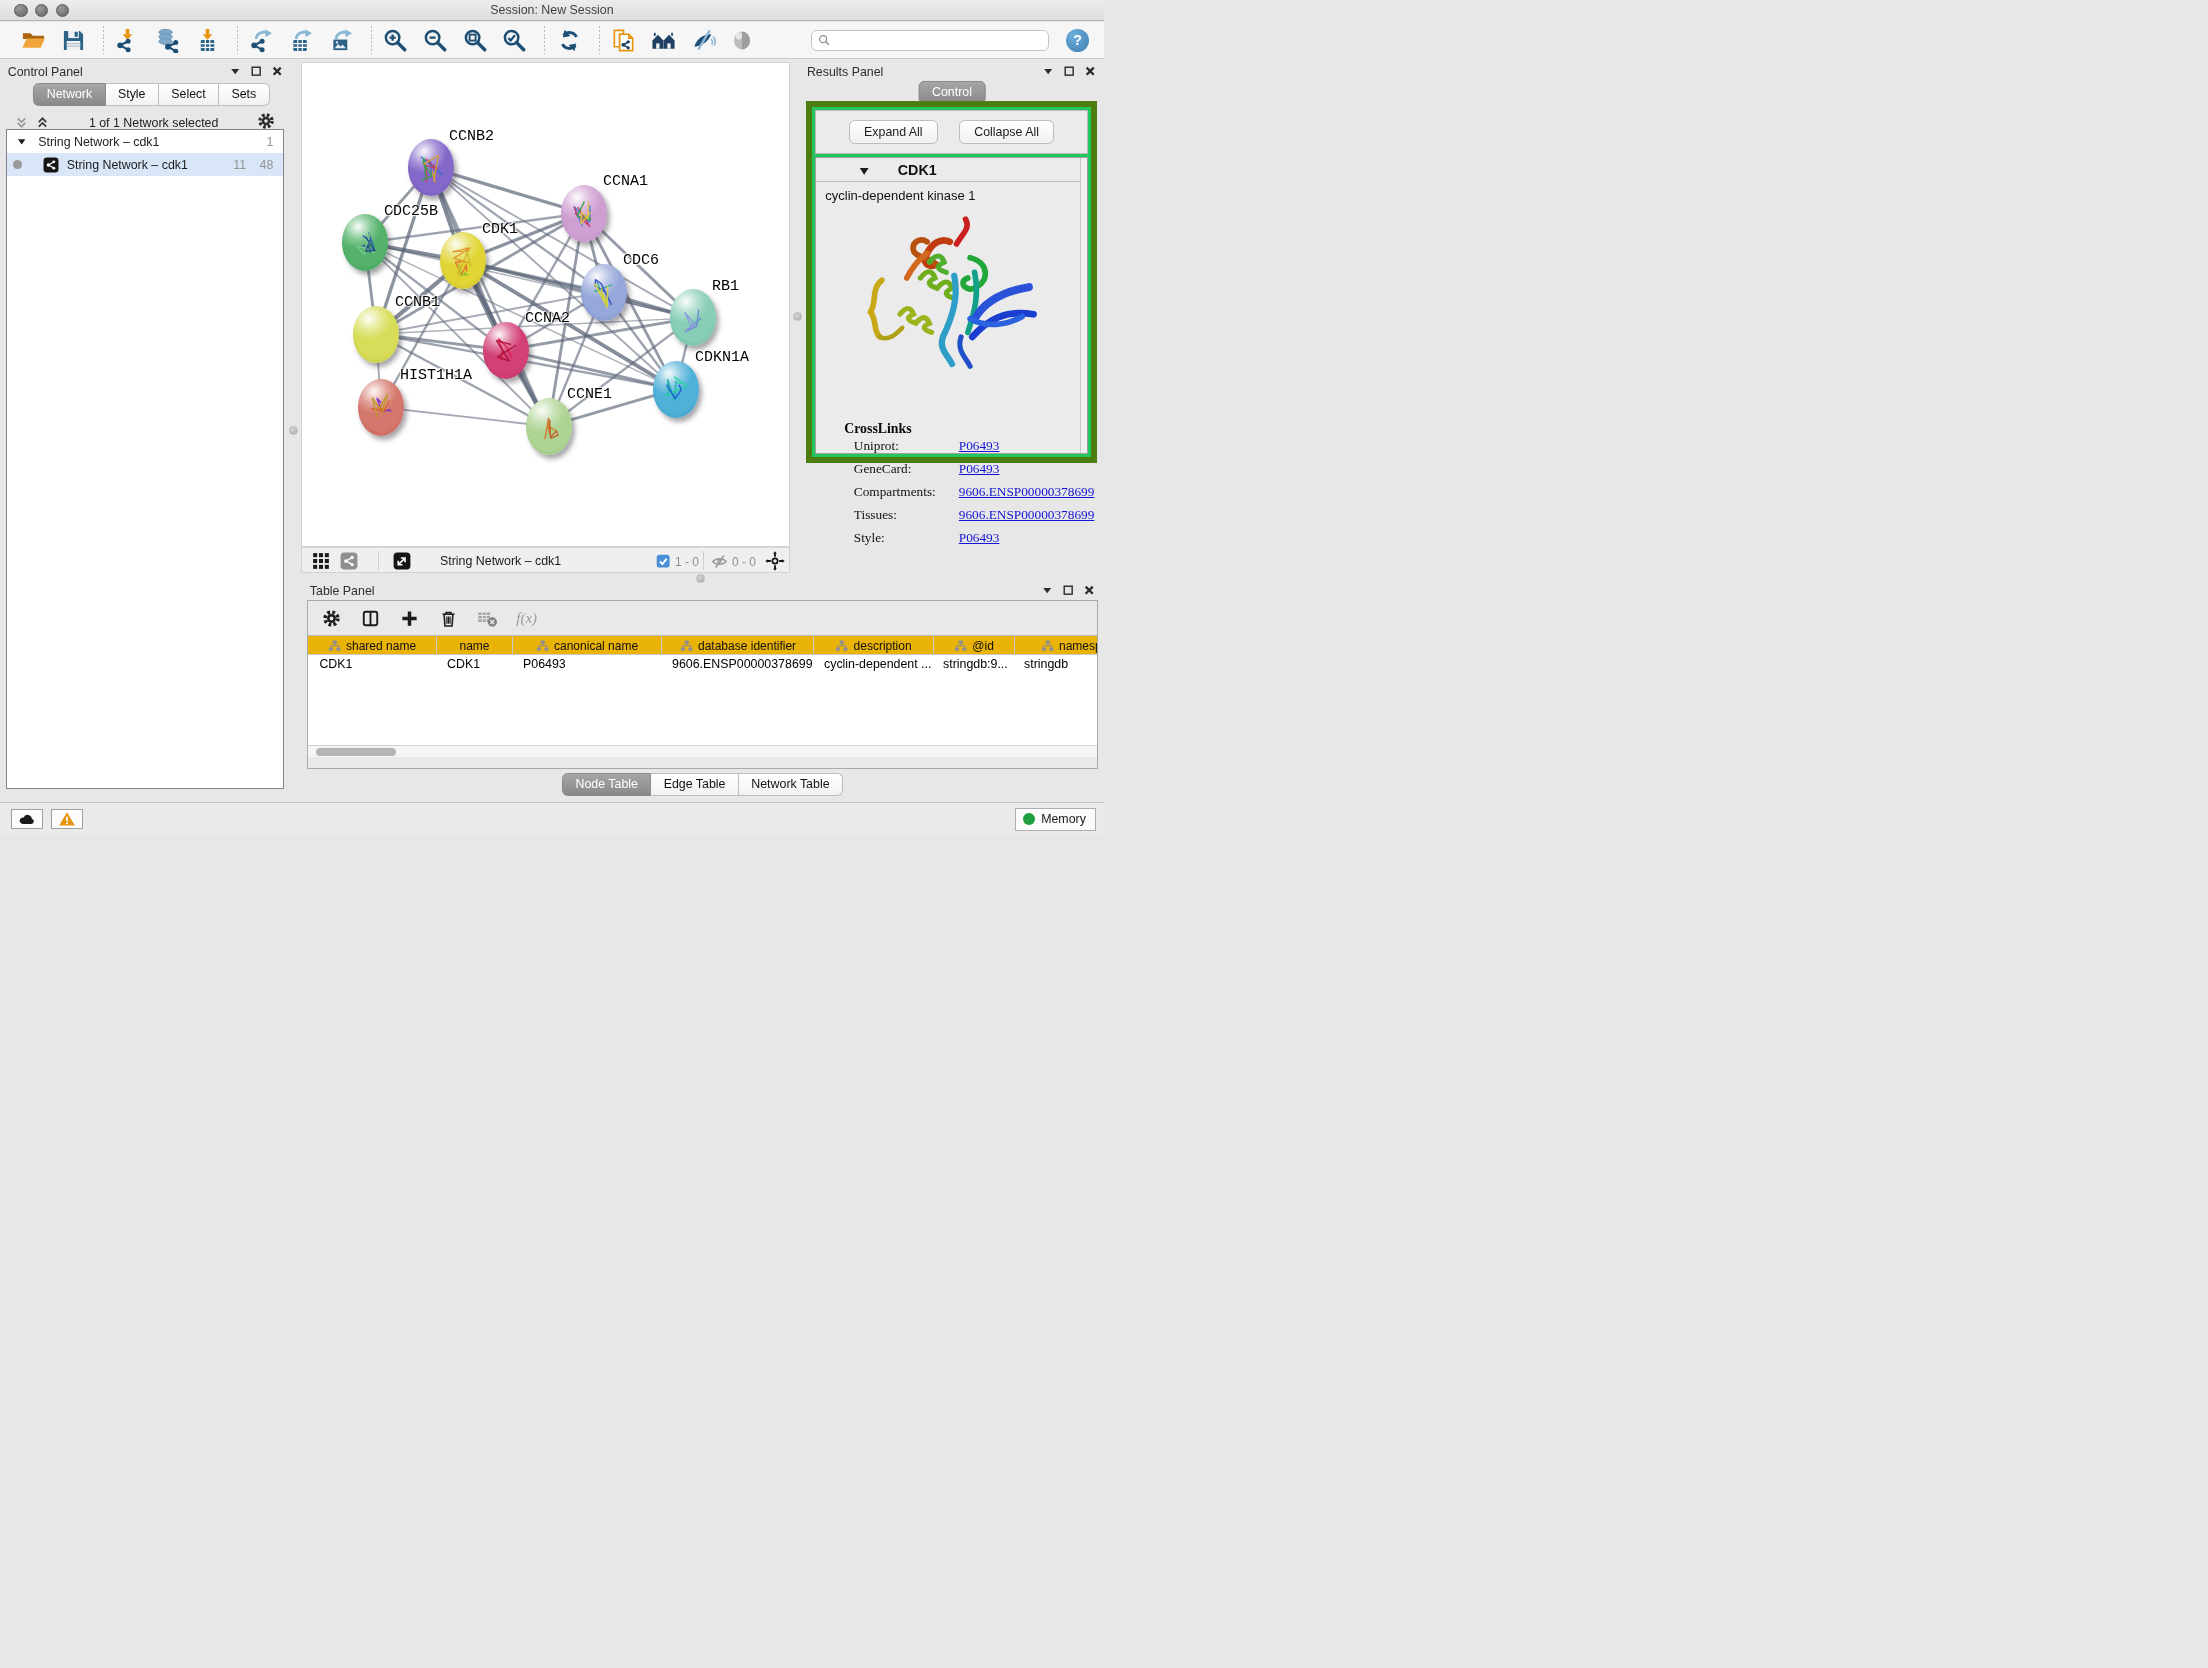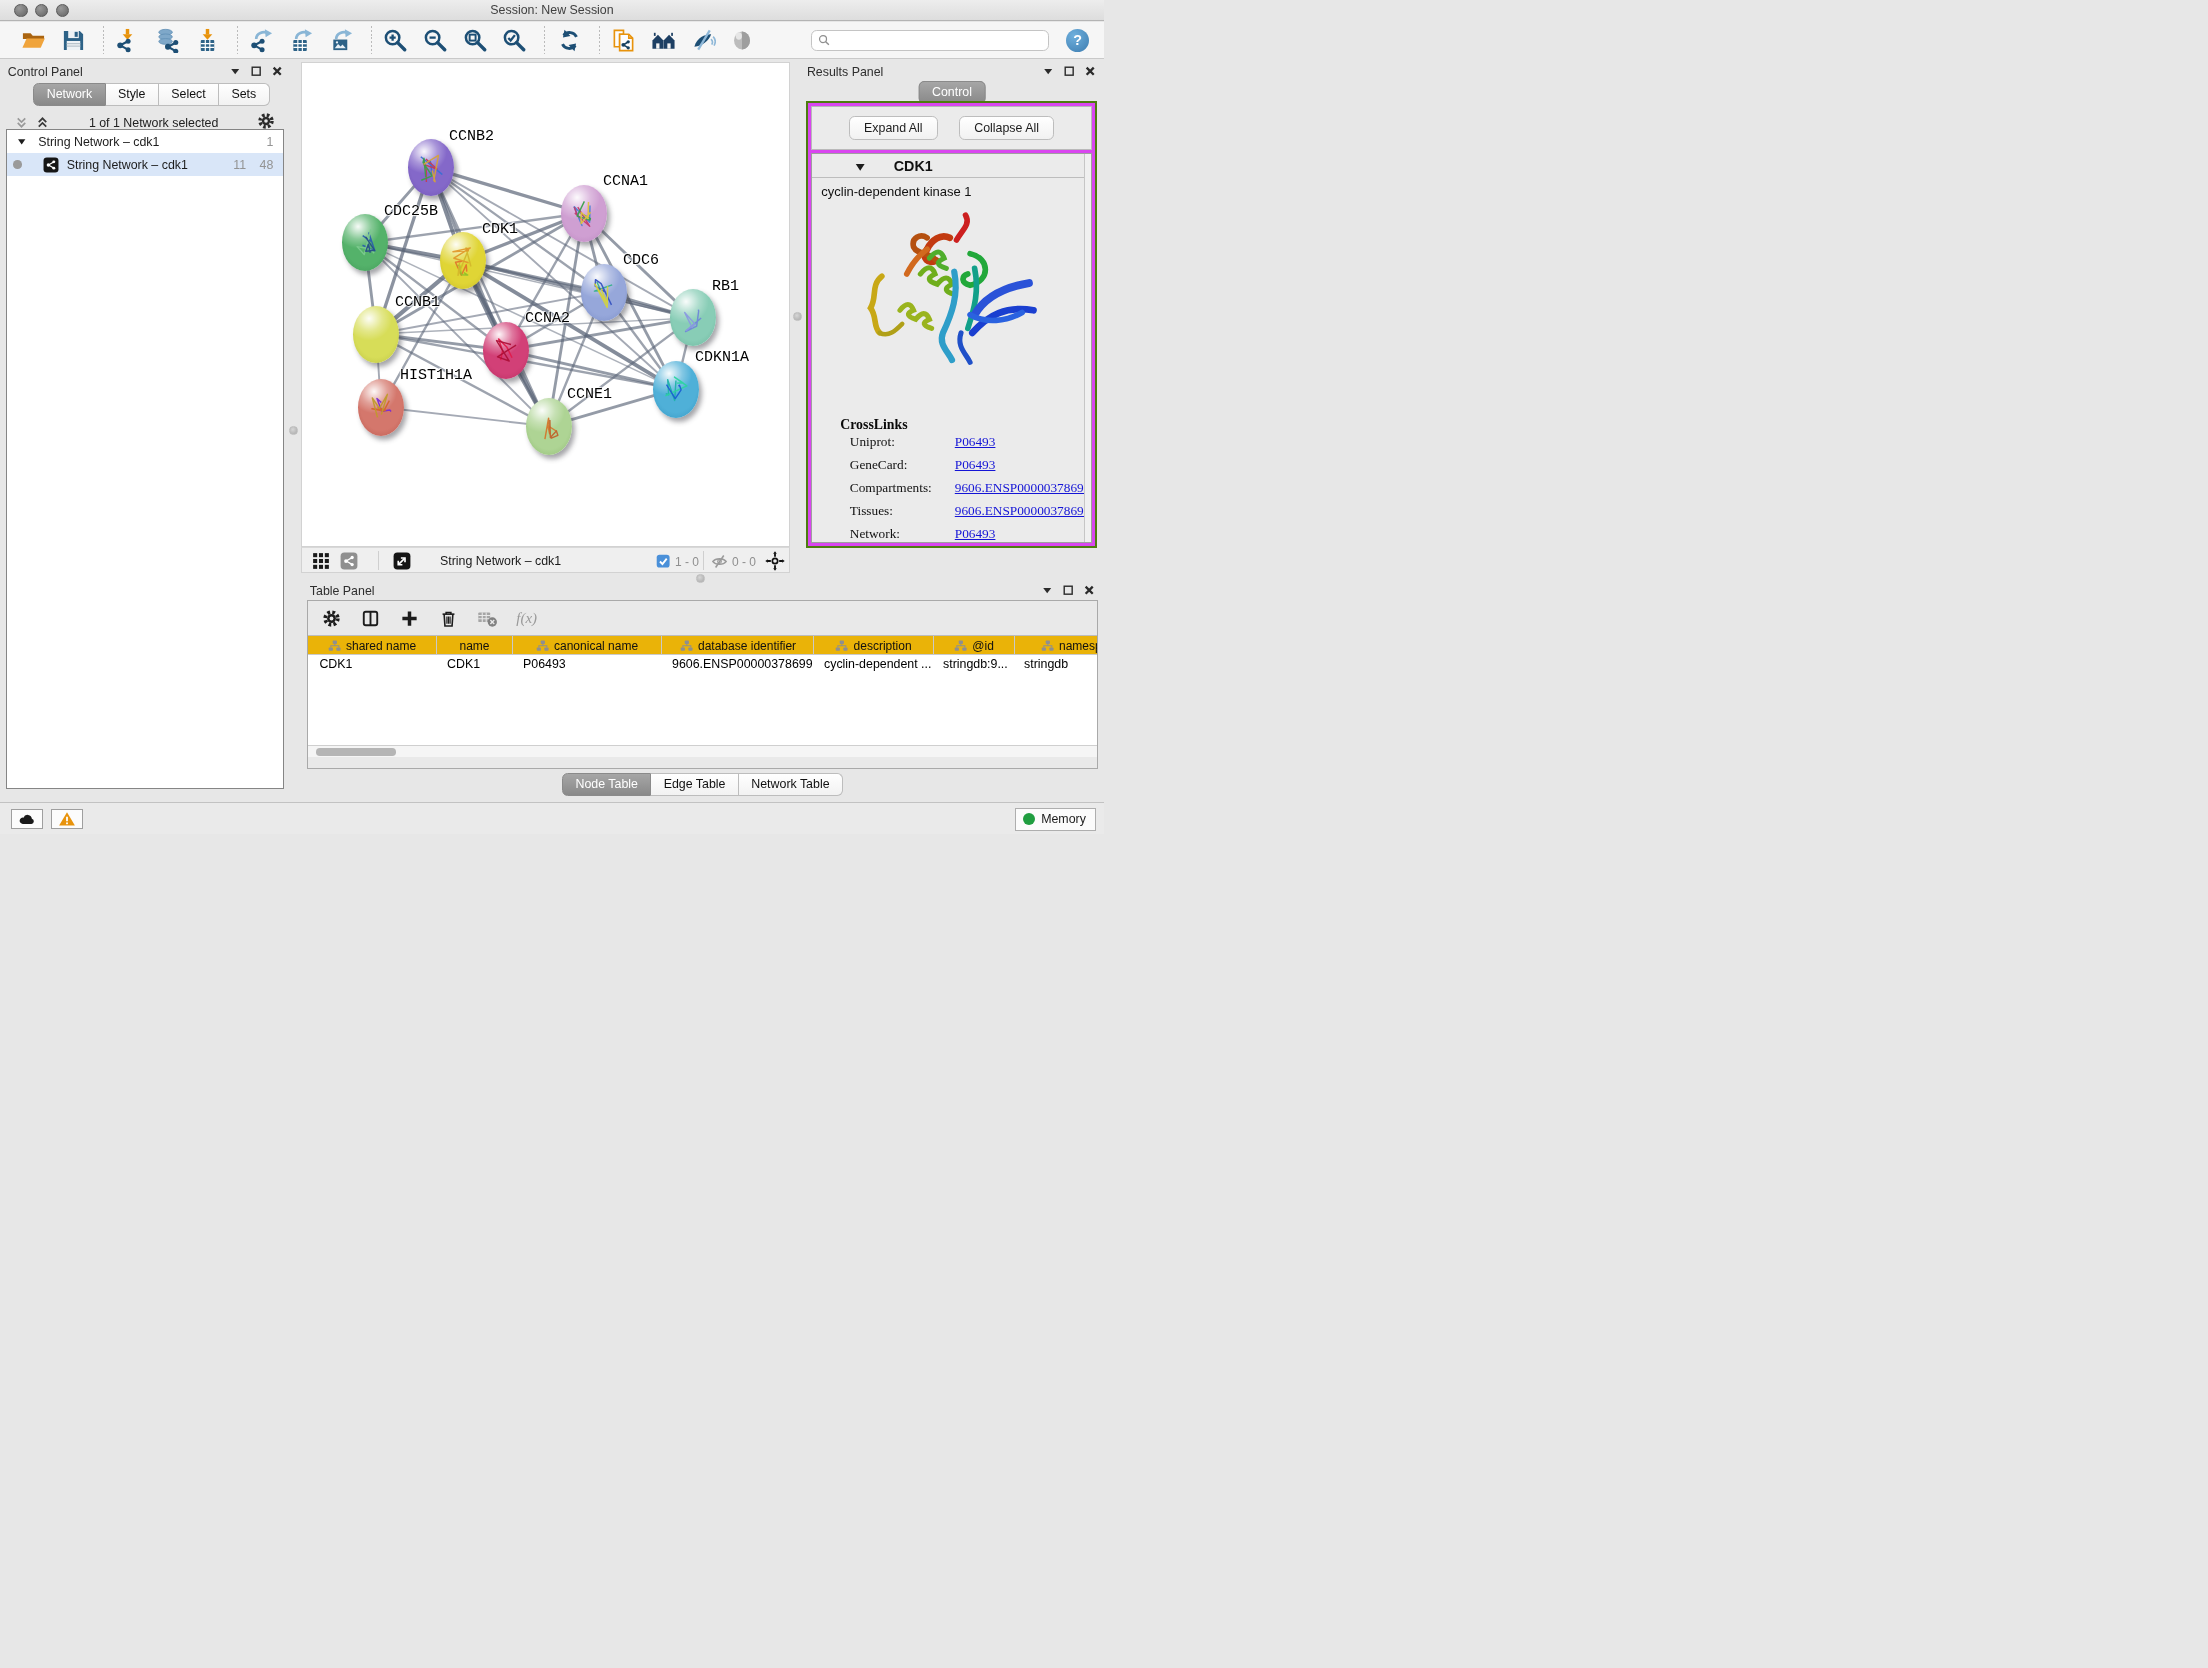--- a/index.html
+++ b/index.html
@@ -60,21 +60,21 @@
   #net-footer .fitem { position:absolute; top:3.8px; }
   .vline { position:absolute; top:2.9px; width:1px; height:19px; background:#cfcfcf; }
   #net-name { font-size:12.4px; color:#1a1a1a; top:5.7px !important; }
   .fcount { font-size:12px; color:#8f8f8f; top:6.7px !important; }
 
   
   #results-panel { position:absolute; left:804px; top:63px; width:296px; height:515px; }
   #rp-header { position:absolute; left:2.9px; right:3.8px; top:0; height:17px; display:flex; align-items:center; }
   #rp-tab { position:absolute; top:19px; left:50%; transform:translateX(-50%); }
   #rp-tab .tab { border-radius:5.7px; border-left-width:1px; }
-  #rp-outer { position:absolute; left:1.9px; right:2.9px; top:38px; height:447px; background:#d946ef; border:2px solid #4d7c0f; }
+  #rp-outer { position:absolute; left:1.9px; right:2.9px; top:38px; height:362px; background:#22c55e; border:6px solid #4d7c0f; }
   #rp-btnbox { position:absolute; left:2.9px; right:2.9px; top:2.9px; height:44px; border:1px solid #b9b9b9; background:#ebebeb;
     display:flex; align-items:center; justify-content:center; gap:21px; }
   .rp-btn { padding:3.8px 14.3px; font-size:12.4px; background:linear-gradient(#ffffff,#f1f1f1); border:1px solid #bdbdbd; border-radius:5.7px; cursor:pointer; }
   #cdk-box { position:absolute; left:2.9px; right:2.9px; top:50px; bottom:2.9px; border:1px solid #9f9f9f; background:#ebebeb; }
   #cdk-head { position:absolute; left:0; right:0; top:0; height:24px; border-bottom:1px solid #bdbdbd; }
   #cdk-name { position:absolute; left:82px; top:3.8px; font-size:14.3px; font-weight:bold; color:#111; }
   #cdk-desc { position:absolute; left:9.5px; top:29.5px; font-size:13px; color:#111; }
   #cdk-img { position:absolute; left:50%; transform:translateX(-50%); top:49px; }
   #rp-scroll { position:absolute; right:0; top:0; bottom:0; width:7.6px; background:#f0f0f0; border-left:1px solid #c6c6c6; }
   #xlinks { position:absolute; left:0; right:9.5px; top:263px; font-family:"Liberation Serif","DejaVu Serif",serif; }
@@ -635,21 +635,21 @@
             </div>
             <div class="xl-row">
               <span class="xl-label">Compartments:</span>
               <a class="xl-value" style="color: rgb(20, 20, 214);">9606.ENSP00000378699</a>
             </div>
             <div class="xl-row">
               <span class="xl-label">Tissues:</span>
               <a class="xl-value" style="color: rgb(20, 20, 214);">9606.ENSP00000378699</a>
             </div>
             <div class="xl-row">
-              <span class="xl-label">Network:</span>
+              <span class="xl-label">Style:</span>
               <a class="xl-value" style="color: rgb(20, 20, 214);">P06493</a>
             </div>
           </div>
       </div>
       <div id="rp-scroll"></div>
     </div>
   </div>
 </div>
 
 <div id="table-panel">

